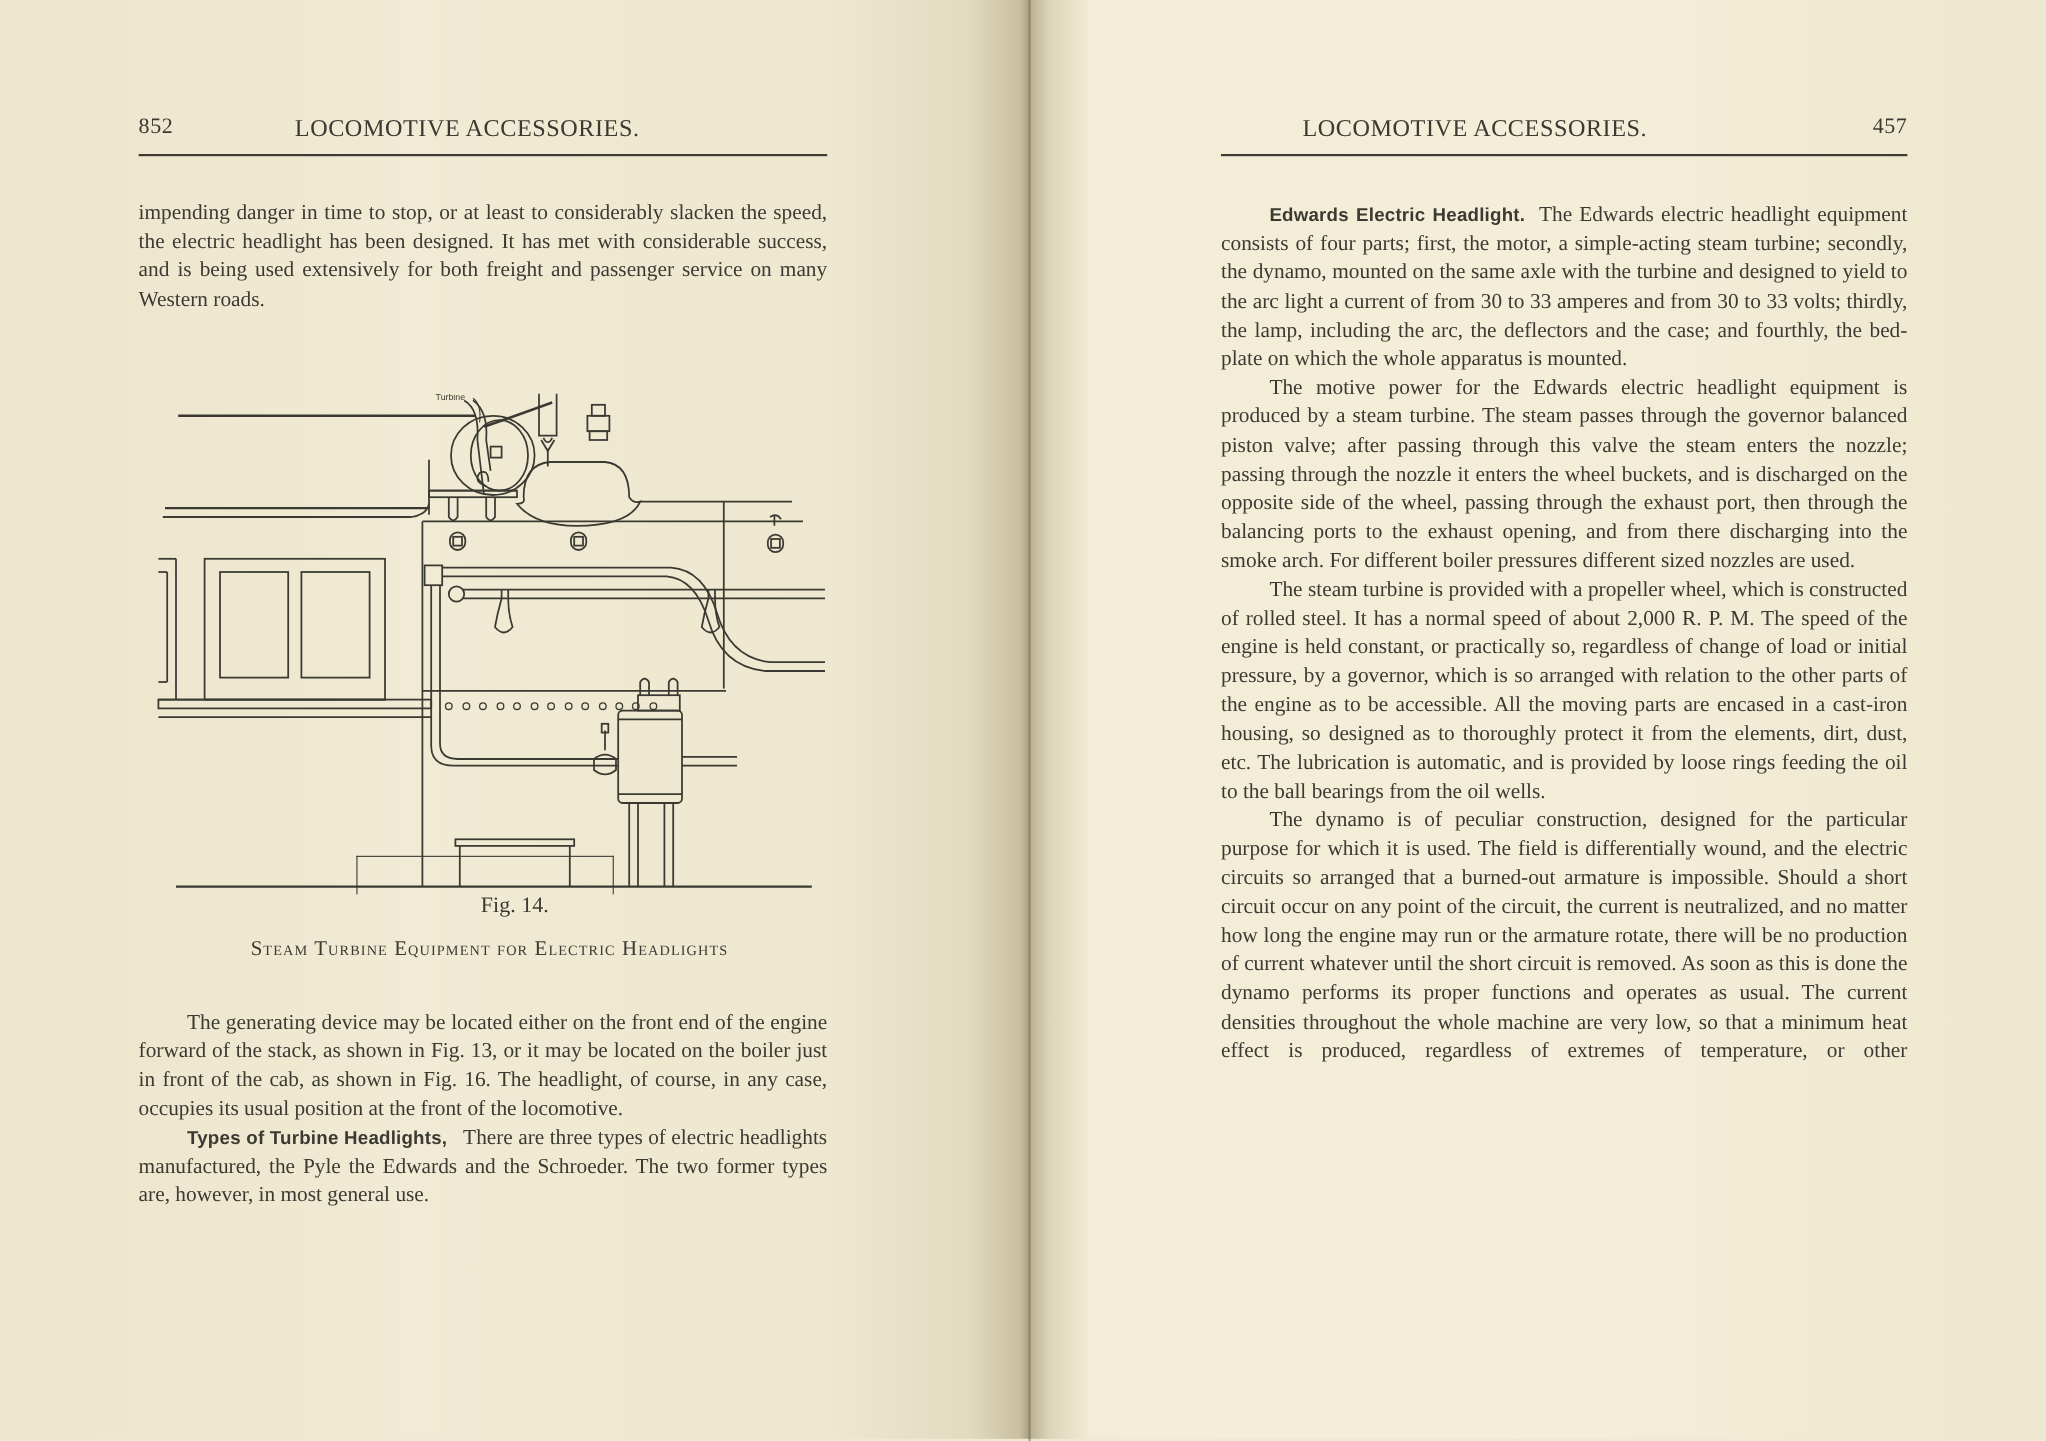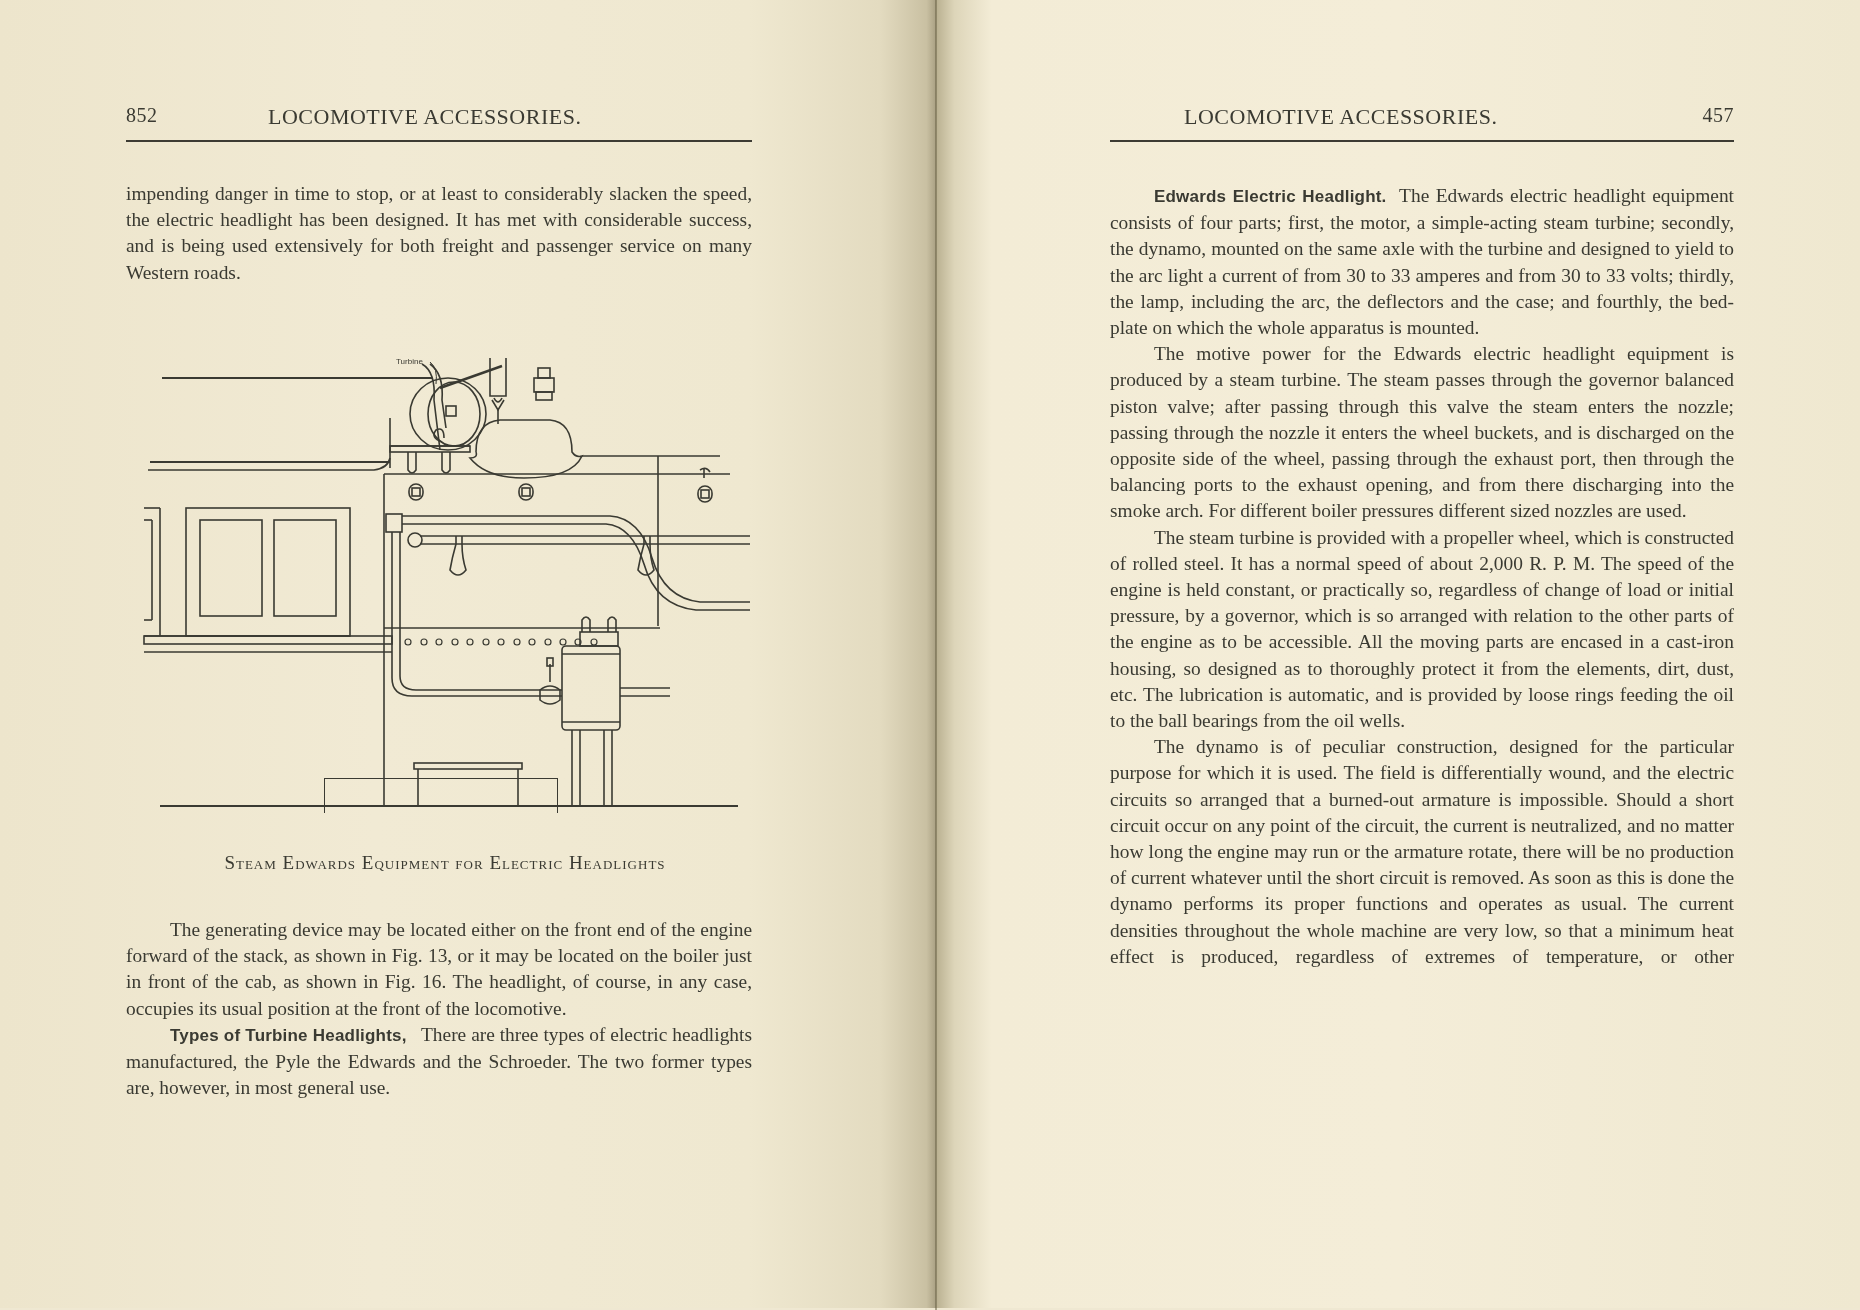--- a/index.html
+++ b/index.html
@@ -171,22 +171,23 @@
         <line x1="278" y1="411" x2="278" y2="448"></line>
         <line x1="378" y1="411" x2="378" y2="448"></line>
 
         <line x1="20" y1="448" x2="598" y2="448" stroke-width="2"></line>
         <line x1="24" y1="458" x2="594" y2="458" stroke-width="2"></line>
       </svg>
     </div>
 
     <div style="position:absolute; left:324px; top:778px; width:232px; height:34px; border:1.6px solid #3a3a32; border-bottom:none;"></div>
 
+    <div class="fig-label" style="top:812px;">Fig. 14.</div>
     <div class="caption">
-      <div>Steam Edwards Equipment for Electric Headlights</div>
+      <div>Steam Turbine Equipment for Electric Headlights</div>
     </div>
 
     <div class="text-block" style="left:126px; top:917px; width:626px;">
       <p>The generating device may be located either on the front end of the engine forward of the stack, as shown in Fig. 13, or it may be located on the boiler just in front of the cab, as shown in Fig. 16. The headlight, of course, in any case, occupies its usual position at the front of the locomotive.</p>
       <p><span class="bold">Types of Turbine Headlights,</span>&nbsp;&nbsp; <span>There are three types of electric headlights manufactured, the Pyle the Edwards and the Schroeder. The two former types are, however, in most general use.</span></p>
     </div>
   </div>
 
   <div class="page page-right">
     <div class="header" style="left:174px; top:104px; width:624px;">

